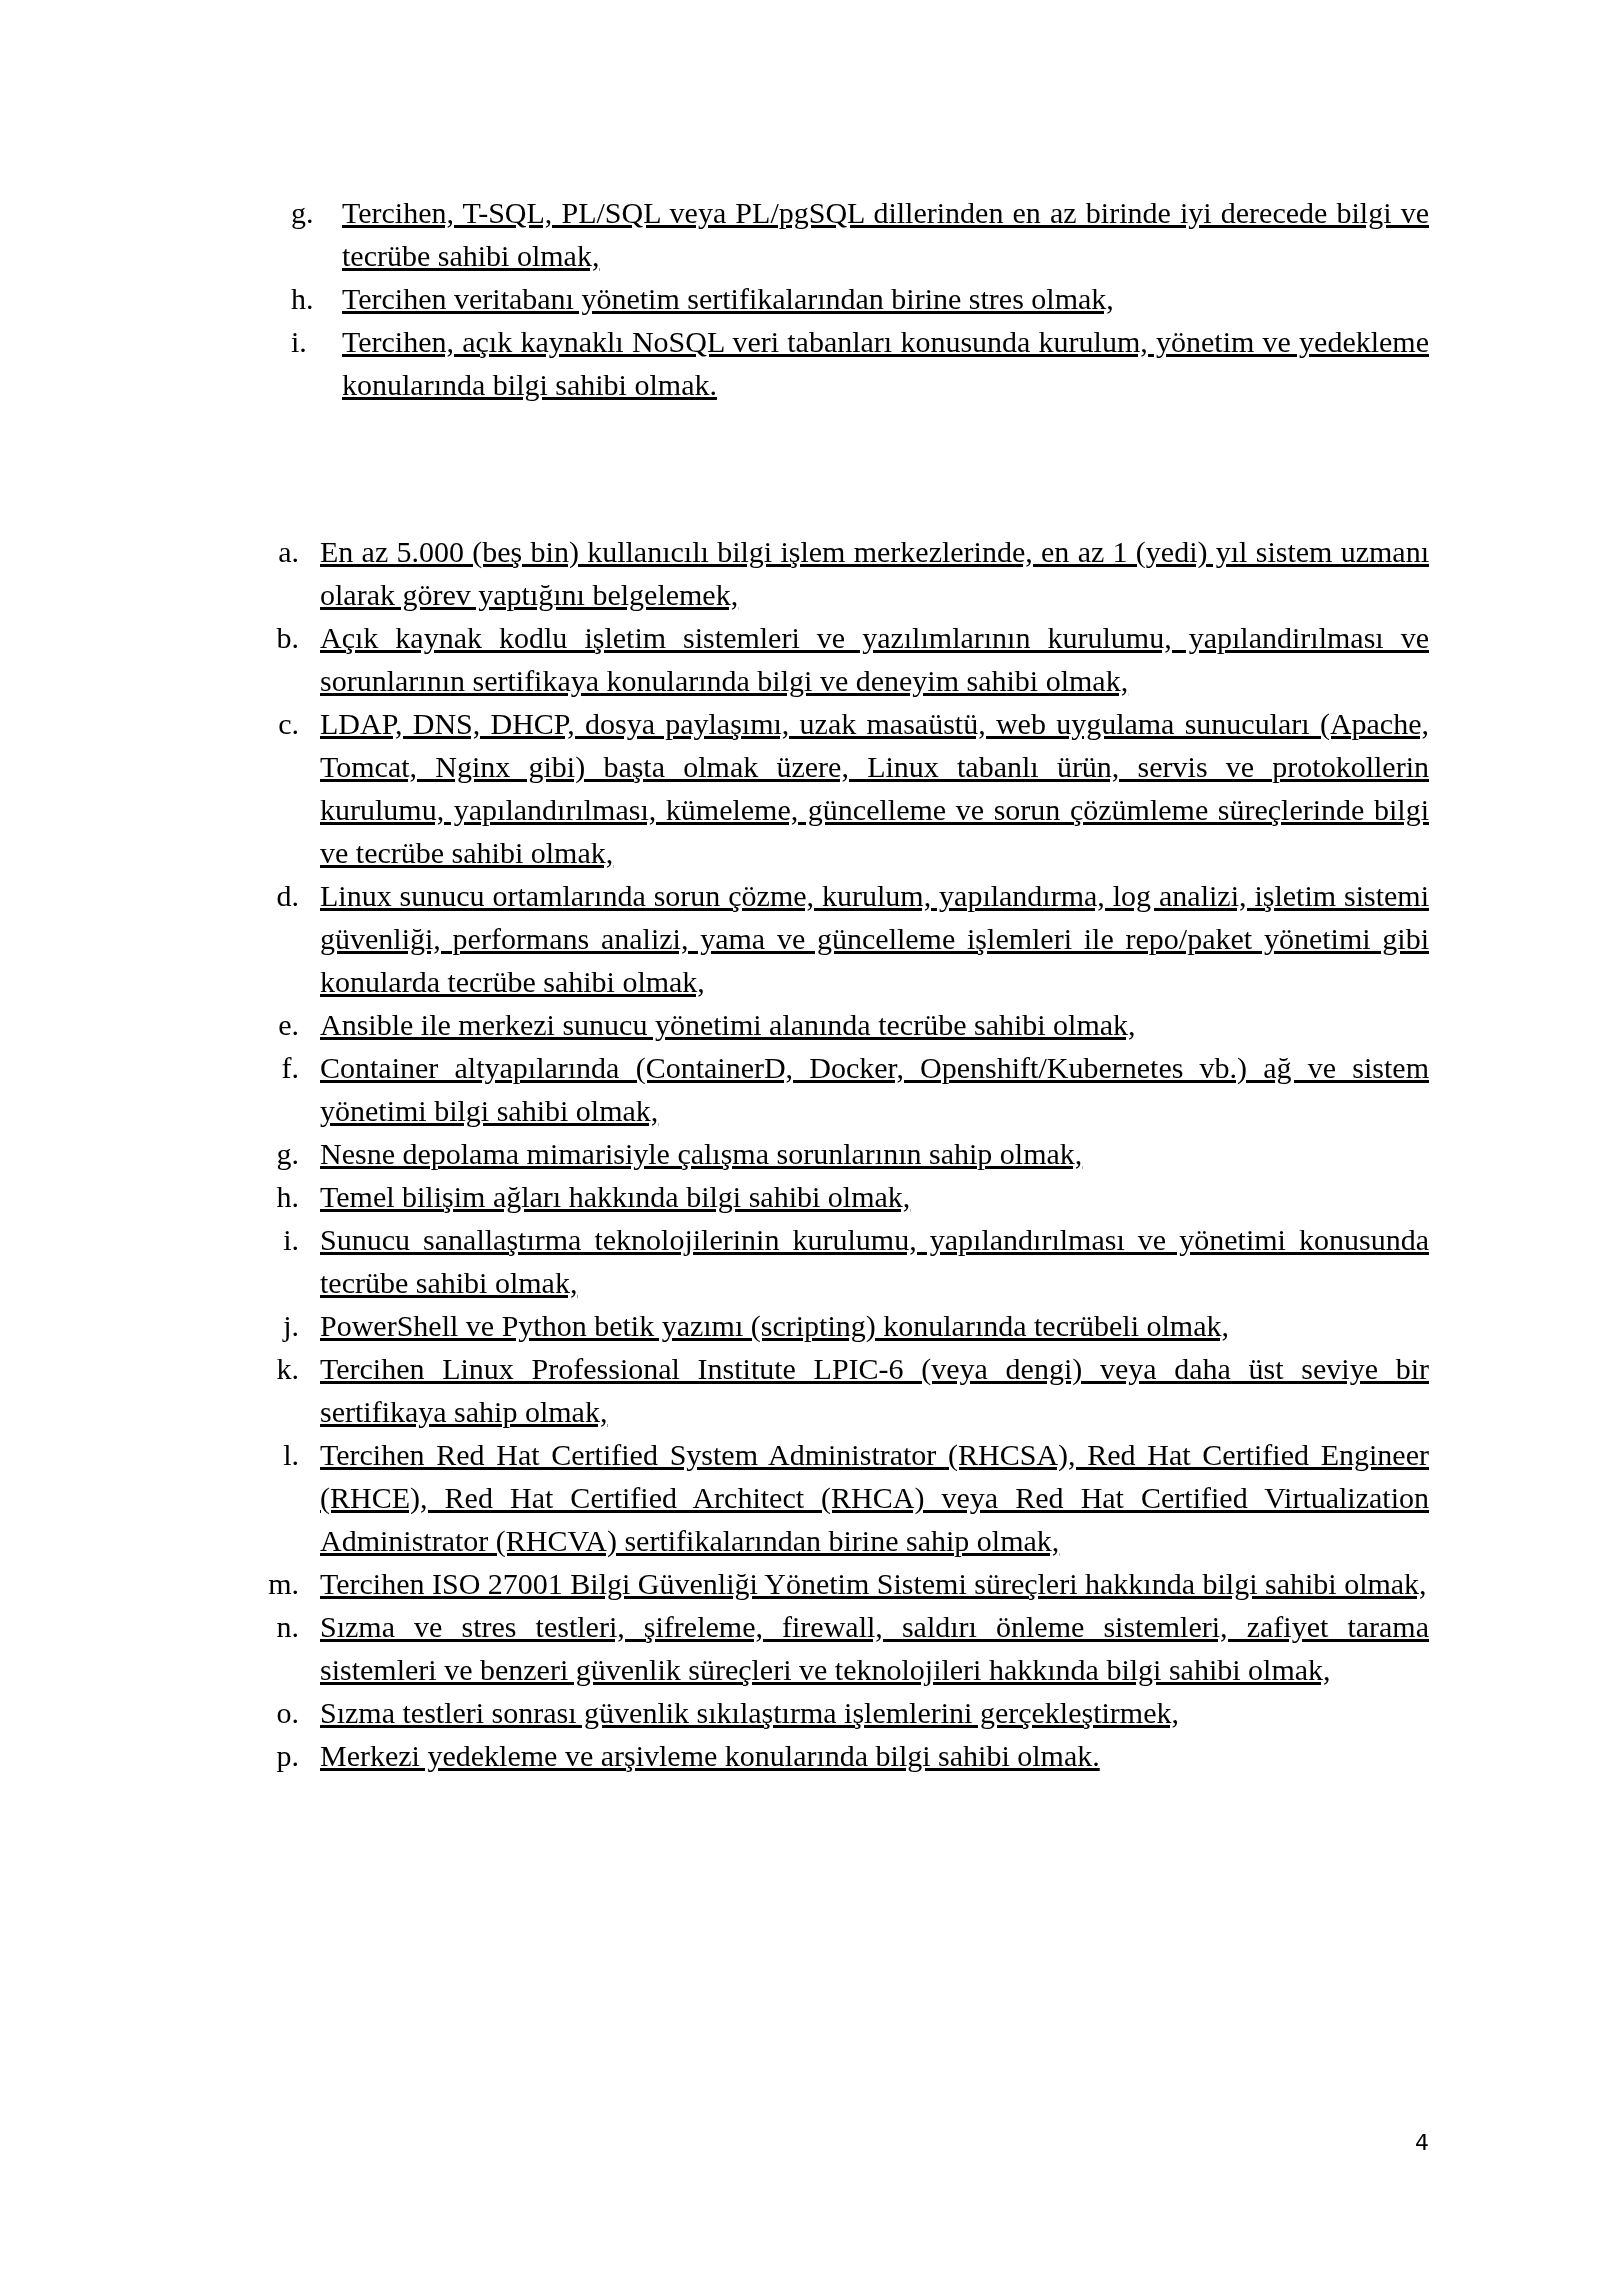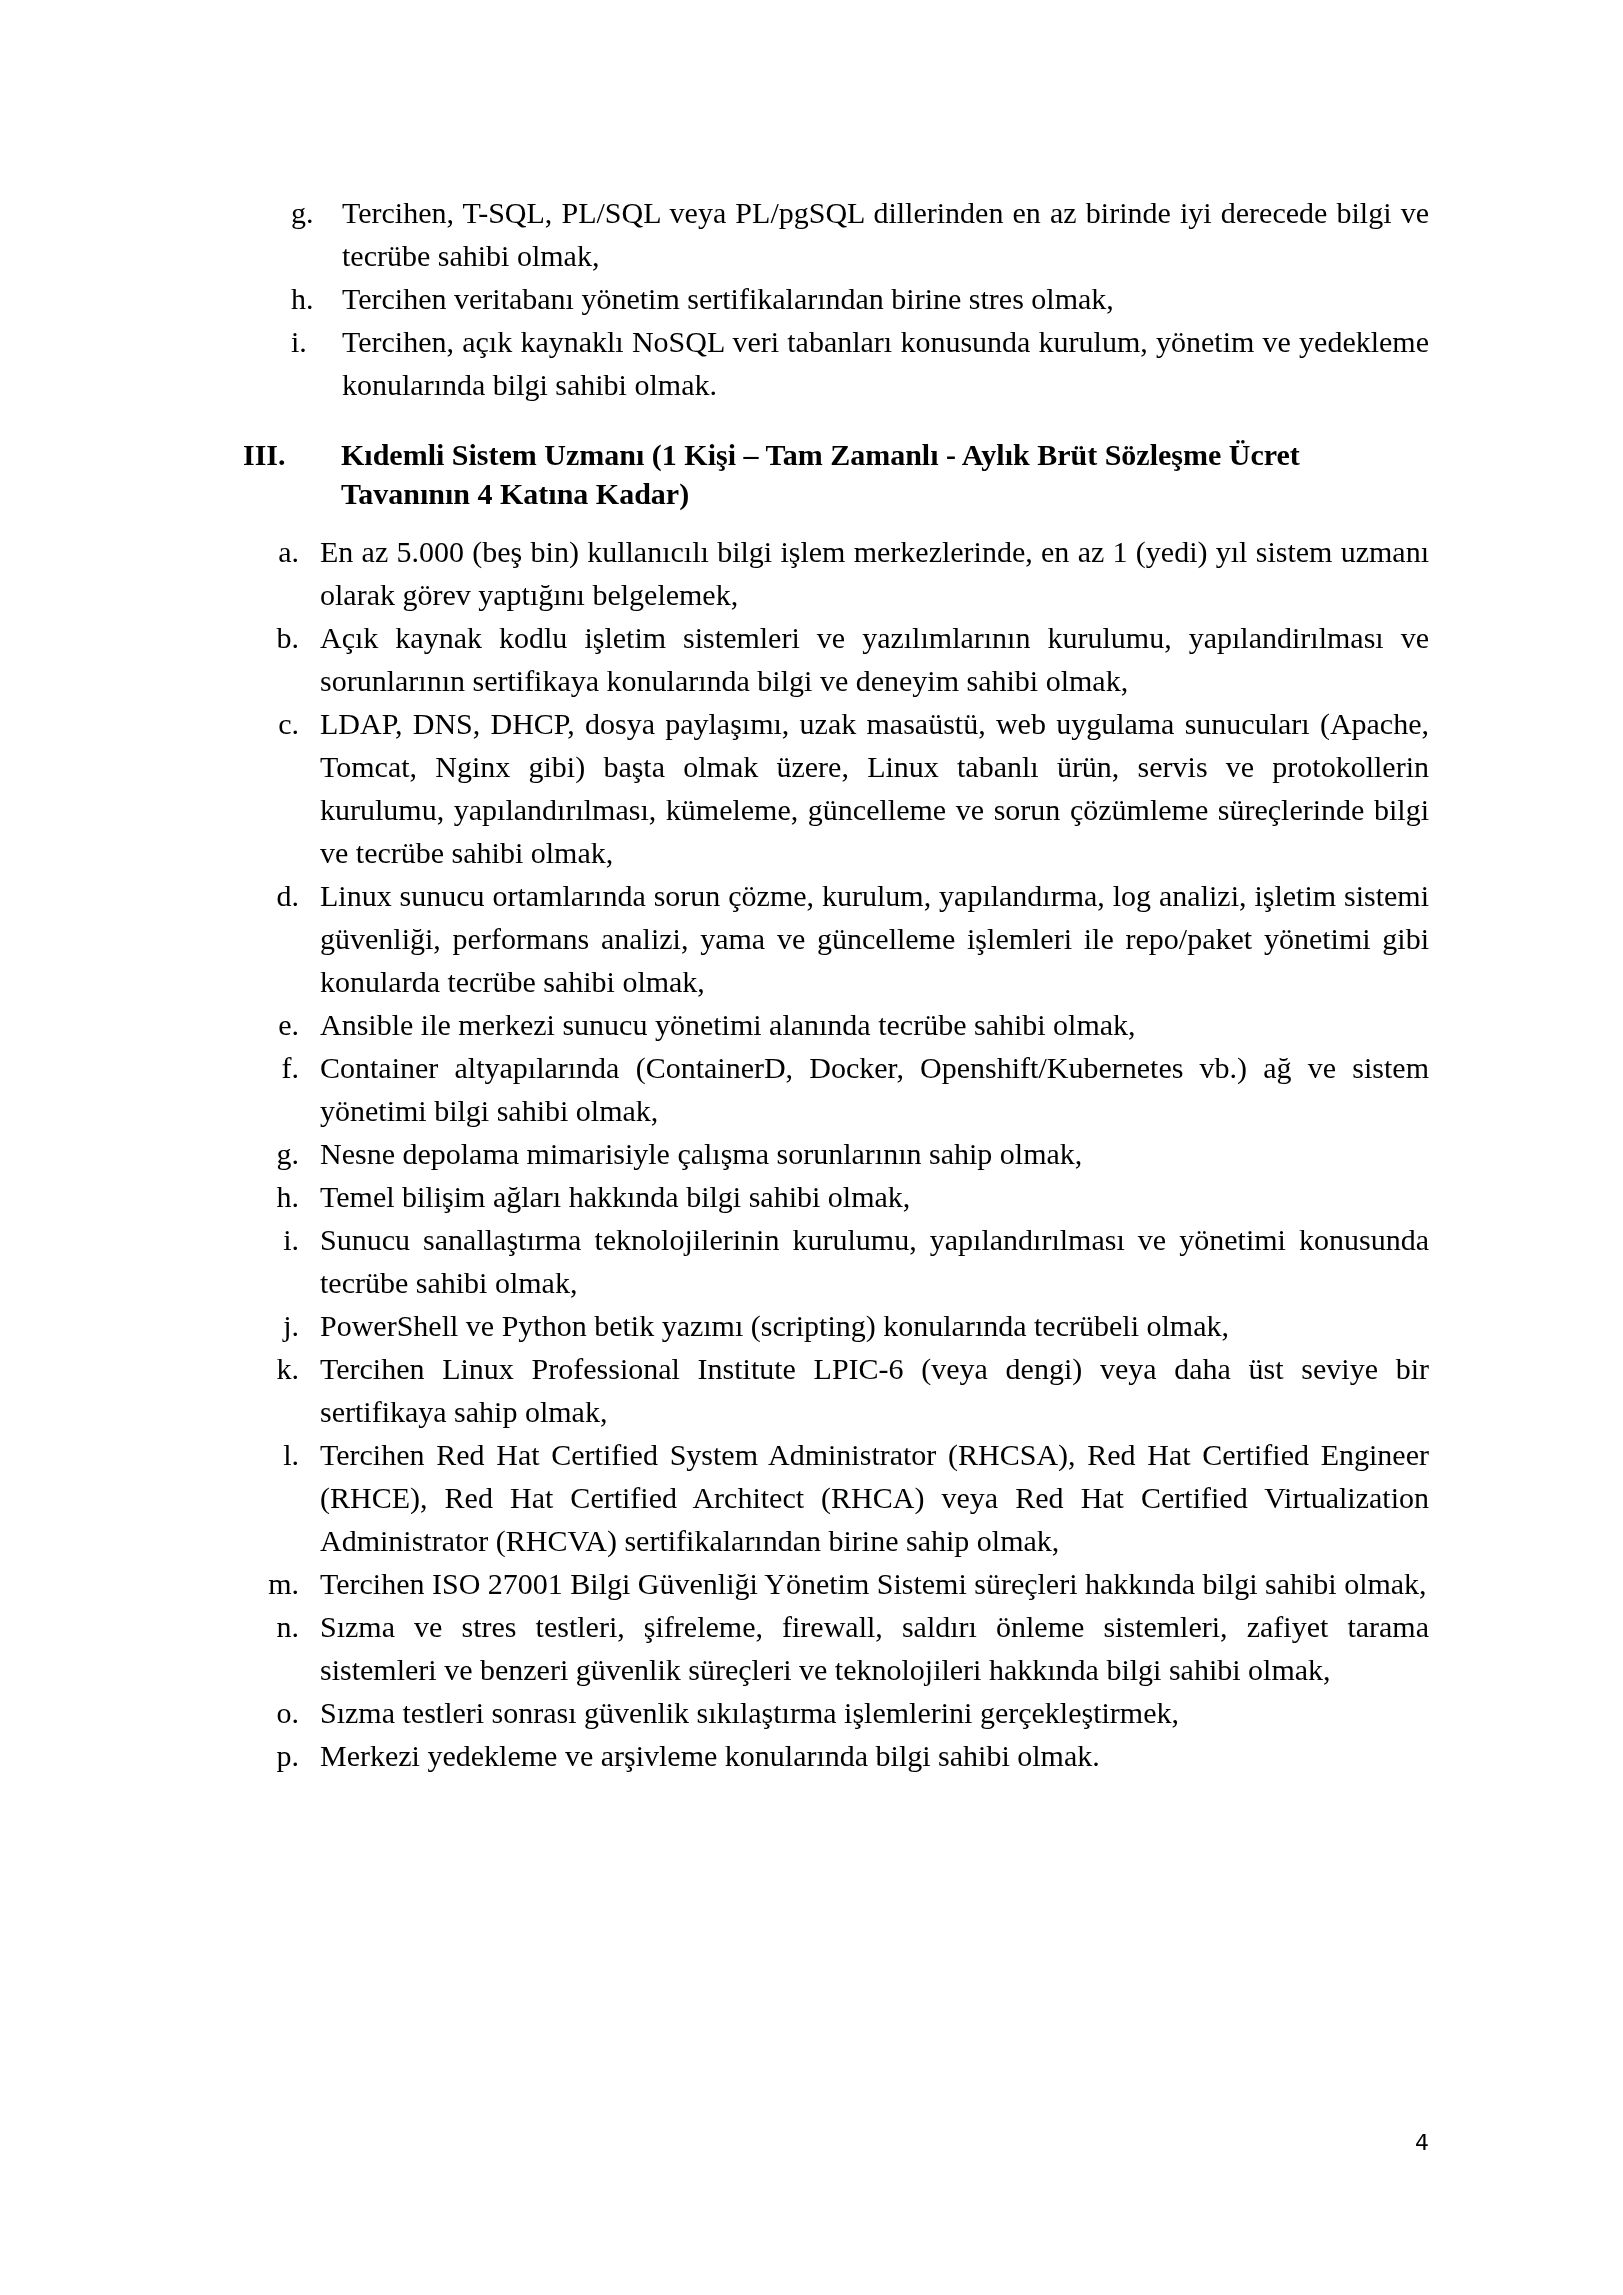--- a/index.html
+++ b/index.html
@@ -37,20 +37,21 @@
       text-align-last: left;
     }
     .item .lbl {
       position: absolute;
       top: 0;
       text-align: right;
       white-space: nowrap;
     }
     .item .txt {
       display: block;
+      text-decoration: underline;
     }
 
     
     #list-prev {
       left: 342px;
       top: 191px;
       width: 1087px;
     }
     #list-prev .lbl {
       left: -51px;
@@ -121,24 +122,20 @@
     <li class="item">
       <span class="lbl">h.</span>
       <span class="txt">Tercihen veritabanı yönetim sertifikalarından birine stres olmak,</span>
     </li>
     <li class="item">
       <span class="lbl">i.</span>
       <span class="txt">Tercihen, açık kaynaklı NoSQL veri tabanları konusunda kurulum, yönetim ve yedekleme konularında bilgi sahibi olmak.</span>
     </li>
   </ol>
 
-  <div class="heading" id="heading-iii">
-    <span class="roman">III.</span>
-    <span class="htxt">Kıdemli Sistem Uzmanı (1 Kişi – Tam Zamanlı - Aylık Brüt Sözleşme Ücret Tavanının 4 Katına Kadar)</span>
-  </div>
 
   <ol class="list" id="list-iii">
     <li class="item">
       <span class="lbl">a.</span>
       <span class="txt">En az 5.000 (beş bin) kullanıcılı bilgi işlem merkezlerinde, en az 1 (yedi) yıl sistem uzmanı olarak görev yaptığını belgelemek,</span>
     </li>
     <li class="item">
       <span class="lbl">b.</span>
       <span class="txt">Açık kaynak kodlu işletim sistemleri ve yazılımlarının kurulumu, yapılandirılması ve sorunlarının sertifikaya konularında bilgi ve deneyim sahibi olmak,</span>
     </li>

